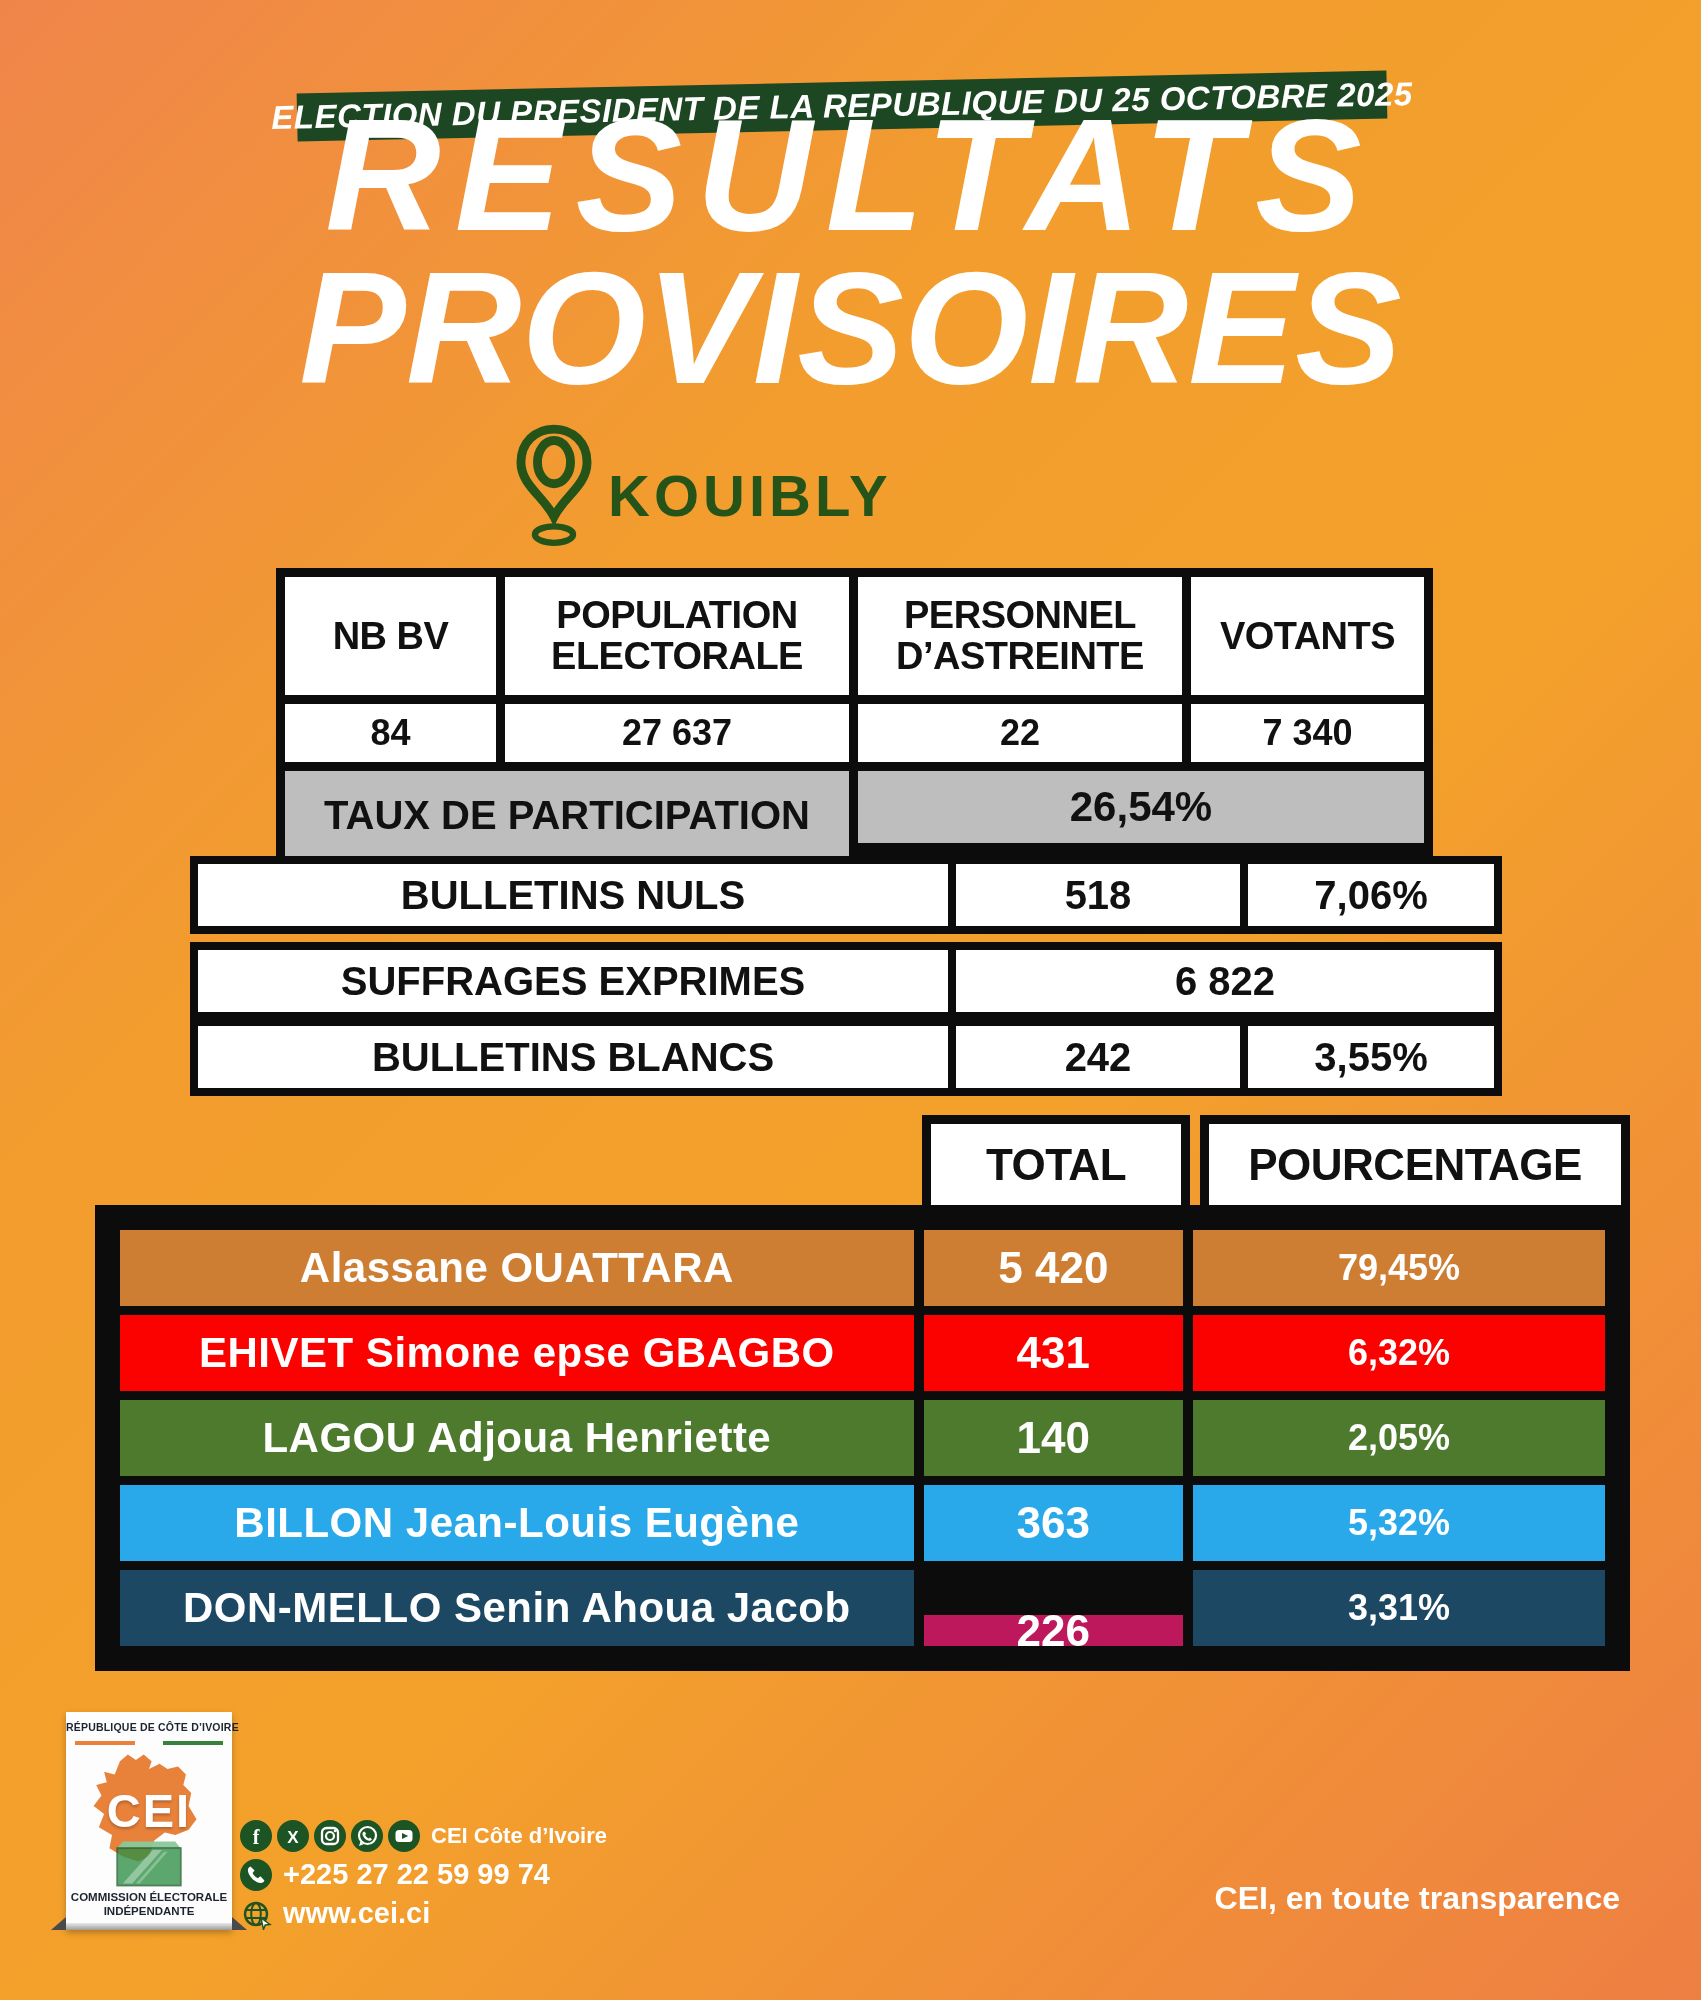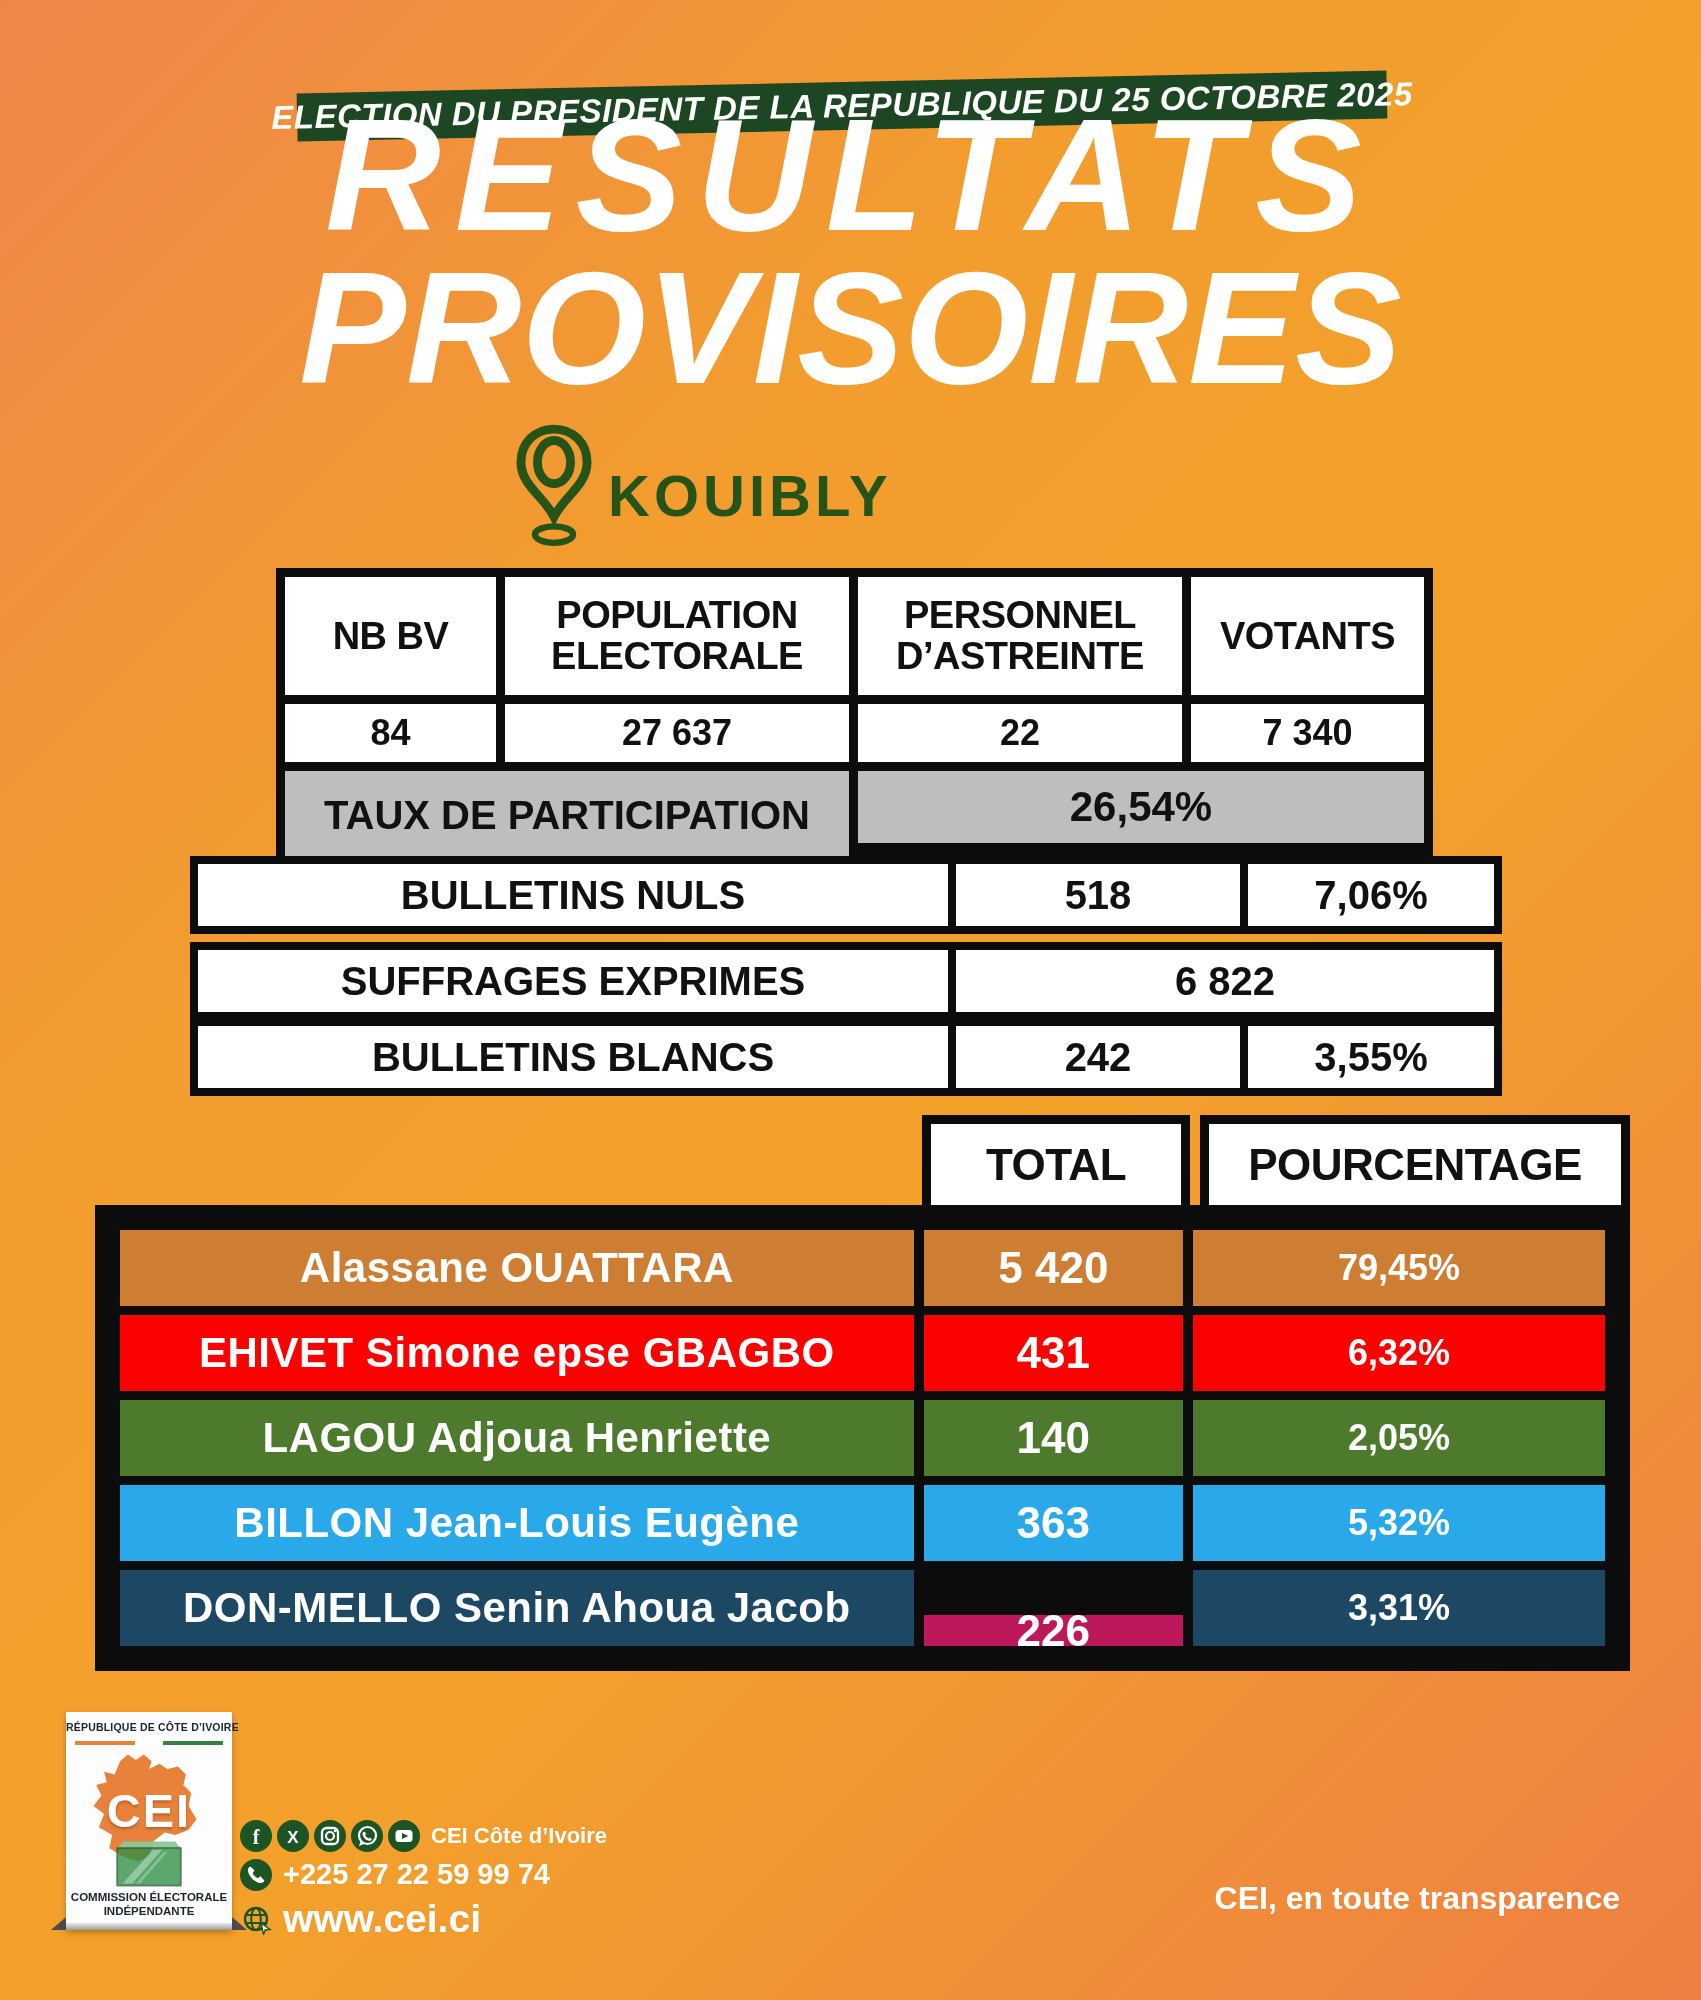--- a/index.html
+++ b/index.html
@@ -110,21 +110,21 @@
     color:#1c2430; font-weight:bold; font-size:11.5px; line-height:14px; white-space:nowrap;
   }
   .contact-row{position:absolute; display:flex; align-items:center; gap:5px;}
   .row-social{left:240px; top:1820px;}
   .row-phone{left:240px; top:1858px;}
   .row-web{left:240px; top:1897px;}
   .ic{width:32px; height:32px; flex:0 0 auto;}
   .contact-text{
     color:#fff; font-weight:bold; white-space:nowrap; margin-left:6px;
   }
-  .t-social{font-size:22px;} .t-phone{font-size:29px;} .t-web{font-size:39px;}
+  .t-social{font-size:22px;} .t-phone{font-size:29px;} .t-web{font-size:29px;}
   .slogan{
     position:absolute; top:1880px; right:81px; color:#fff; font-weight:bold;
     font-size:32px; white-space:nowrap;
   }
 </style>
 </head>
 <body>
 
 <div class="page">
 

